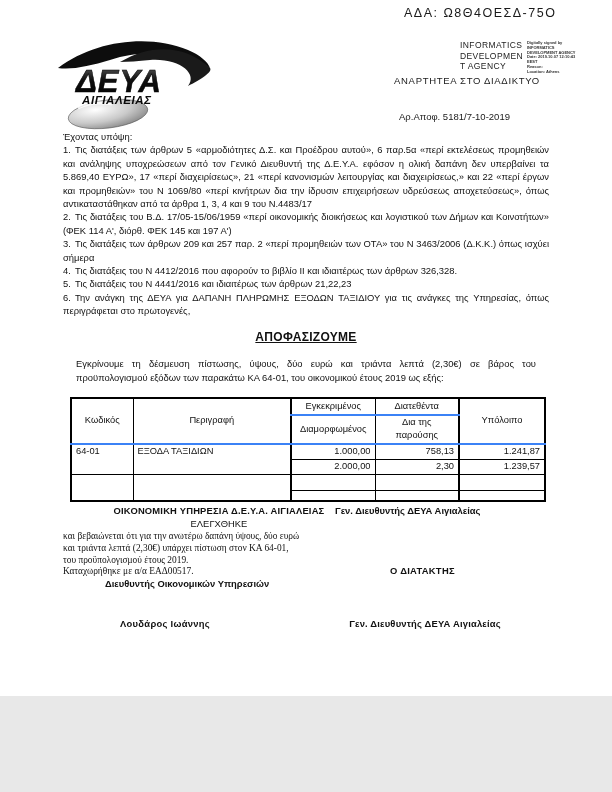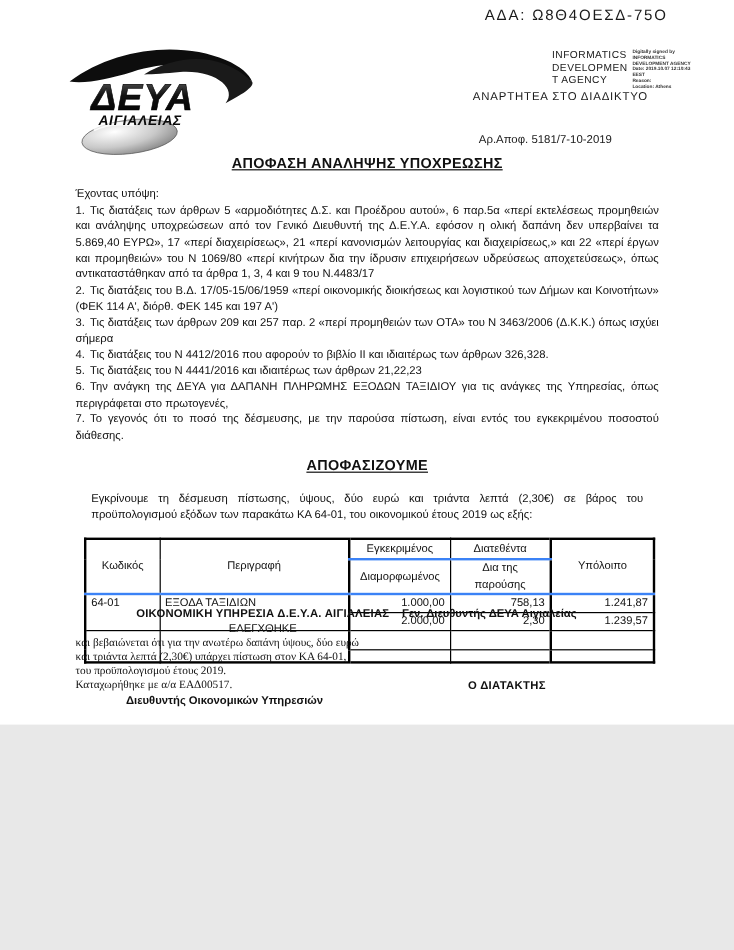--- a/index.html
+++ b/index.html
@@ -1,17 +1,17 @@
 <!DOCTYPE html>
 <html><head>
 <meta charset="utf-8">
 <style>
   html,body{margin:0;padding:0;background:#e8e8e8;}
   .page{
-    position:relative;width:612px;height:604px;margin:0 auto;background:#ffffff;
+    position:relative;width:612px;height:696px;margin:0 auto;background:#ffffff;
     font-family:"Liberation Sans","DejaVu Sans",sans-serif;color:#111;overflow:hidden;
   }
   
   .ada{position:absolute;left:404px;top:6px;font-size:12.5px;letter-spacing:1.5px;color:#1a1a1a;}
   .logo{position:absolute;left:50px;top:34px;}
   .agency{position:absolute;left:460px;top:40px;font-size:8.5px;line-height:10.5px;letter-spacing:.4px;color:#222;white-space:pre;}
   .sig-details{position:absolute;left:527px;top:41px;width:82px;font-size:4px;line-height:4.8px;font-weight:bold;color:#333;}
   .anartitea{position:absolute;left:394px;top:75px;font-size:9.5px;letter-spacing:.7px;color:#1a1a1a;}
   .apof-num{position:absolute;left:399px;top:111px;font-size:9.5px;color:#1a1a1a;}
   
@@ -90,30 +90,28 @@
     <div>DEVELOPMENT AGENCY</div>
     <div>Date: 2019.10.07 12:10:43</div>
     <div>EEST</div>
     <div>Reason:</div>
     <div>Location: Athens</div>
   </div>
   <div class="anartitea">ΑΝΑΡΤΗΤΕΑ ΣΤΟ ΔΙΑΔΙΚΤΥΟ</div>
   <div class="apof-num">Αρ.Αποφ. 5181/7-10-2019</div>
 
   <div class="main">
-    <h1 class="doc-title"><span>ΑΠΟΦΑΣΗ ΑΝΑΛΗΨΗΣ ΥΠΟΧΡΕΩΣΗΣ</span></h1>
     <p class="intro">Έχοντας υπόψη:</p>
 
     <p class="item"><span class="num">1.</span><span>Τις διατάξεις των άρθρων 5 «αρμοδιότητες Δ.Σ. και Προέδρου αυτού», 6 παρ.5α «περί εκτελέσεως προμηθειών και ανάληψης υποχρεώσεων από τον Γενικό Διευθυντή της Δ.Ε.Υ.Α. εφόσον η ολική δαπάνη δεν υπερβαίνει τα 5.869,40 ΕΥΡΩ», 17 «περί διαχειρίσεως», 21 «περί κανονισμών λειτουργίας και διαχειρίσεως,» και 22 «περί έργων και προμηθειών» του Ν 1069/80 «περί κινήτρων δια την ίδρυσιν επιχειρήσεων υδρεύσεως αποχετεύσεως», όπως αντικαταστάθηκαν από τα άρθρα 1, 3, 4 και 9 του Ν.4483/17</span></p>
     <p class="item"><span class="num">2.</span><span>Τις διατάξεις του Β.Δ. 17/05-15/06/1959 «περί οικονομικής διοικήσεως και λογιστικού των Δήμων και Κοινοτήτων» (ΦΕΚ 114 Α', διόρθ. ΦΕΚ 145 και 197 Α')</span></p>
     <p class="item"><span class="num">3.</span><span>Τις διατάξεις των άρθρων 209 και 257 παρ. 2 «περί προμηθειών των ΟΤΑ» του Ν 3463/2006 (Δ.Κ.Κ.) όπως ισχύει σήμερα</span></p>
     <p class="item"><span class="num">4.</span><span>Τις διατάξεις του Ν 4412/2016 που αφορούν το βιβλίο ΙΙ και ιδιαιτέρως των άρθρων 326,328.</span></p>
     <p class="item"><span class="num">5.</span><span>Τις διατάξεις του Ν 4441/2016 και ιδιαιτέρως των άρθρων 21,22,23</span></p>
     <p class="item"><span class="num">6.</span><span>Την ανάγκη της ΔΕΥΑ για ΔΑΠΑΝΗ ΠΛΗΡΩΜΗΣ ΕΞΟΔΩΝ ΤΑΞΙΔΙΟΥ για τις ανάγκες της Υπηρεσίας, όπως περιγράφεται στο πρωτογενές,</span></p>
-    <p class="item"><span class="num">7.</span><span>Το γεγονός ότι το ποσό της δέσμευσης, με την παρούσα πίστωση, είναι εντός του εγκεκριμένου ποσοστού διάθεσης.</span></p>
 
     <h2 class="decision-heading"><span>ΑΠΟΦΑΣΙΖΟΥΜΕ</span></h2>
     <p class="approval">Εγκρίνουμε τη δέσμευση πίστωσης, ύψους, δύο ευρώ και τριάντα λεπτά (2,30€) σε βάρος του προϋπολογισμού εξόδων των παρακάτω ΚΑ 64-01,   του οικονομικού έτους 2019 ως εξής:</p>
 
     <table class="budget">
       <colgroup>
           <col class="c1">
           <col class="c2">
           <col class="c3">
           <col class="c4">

